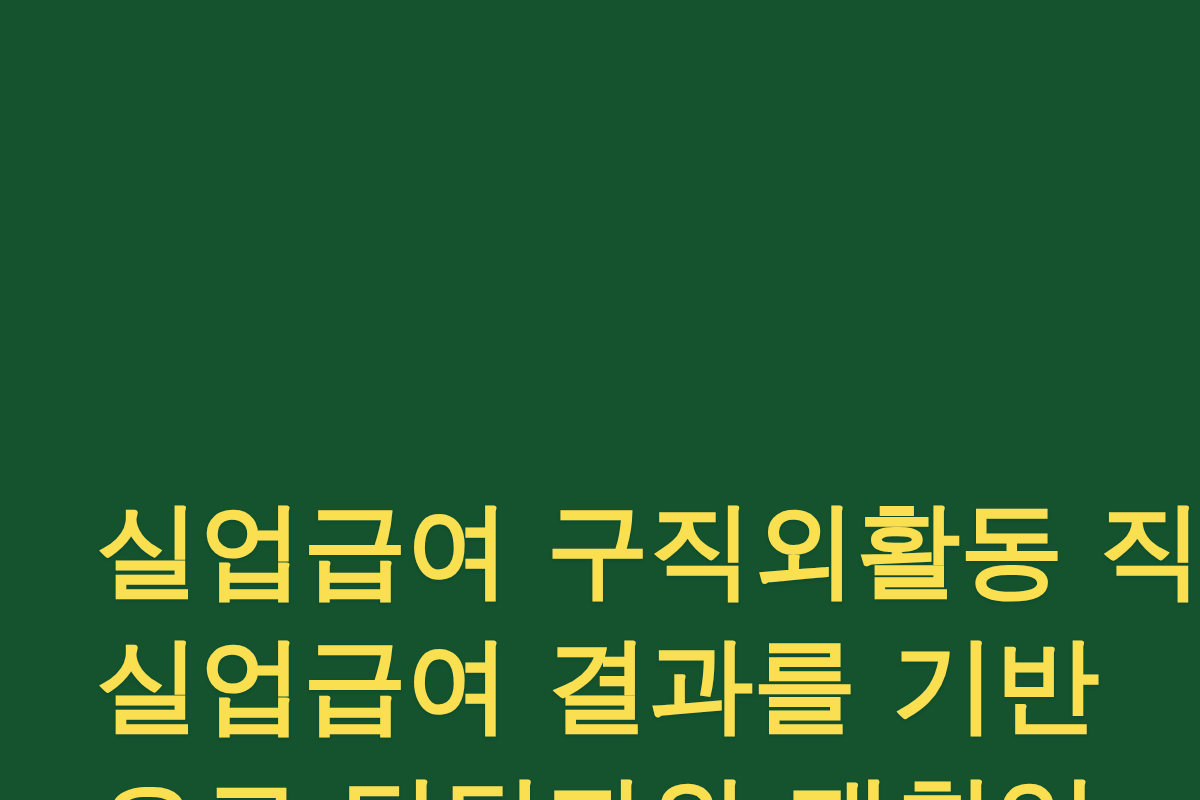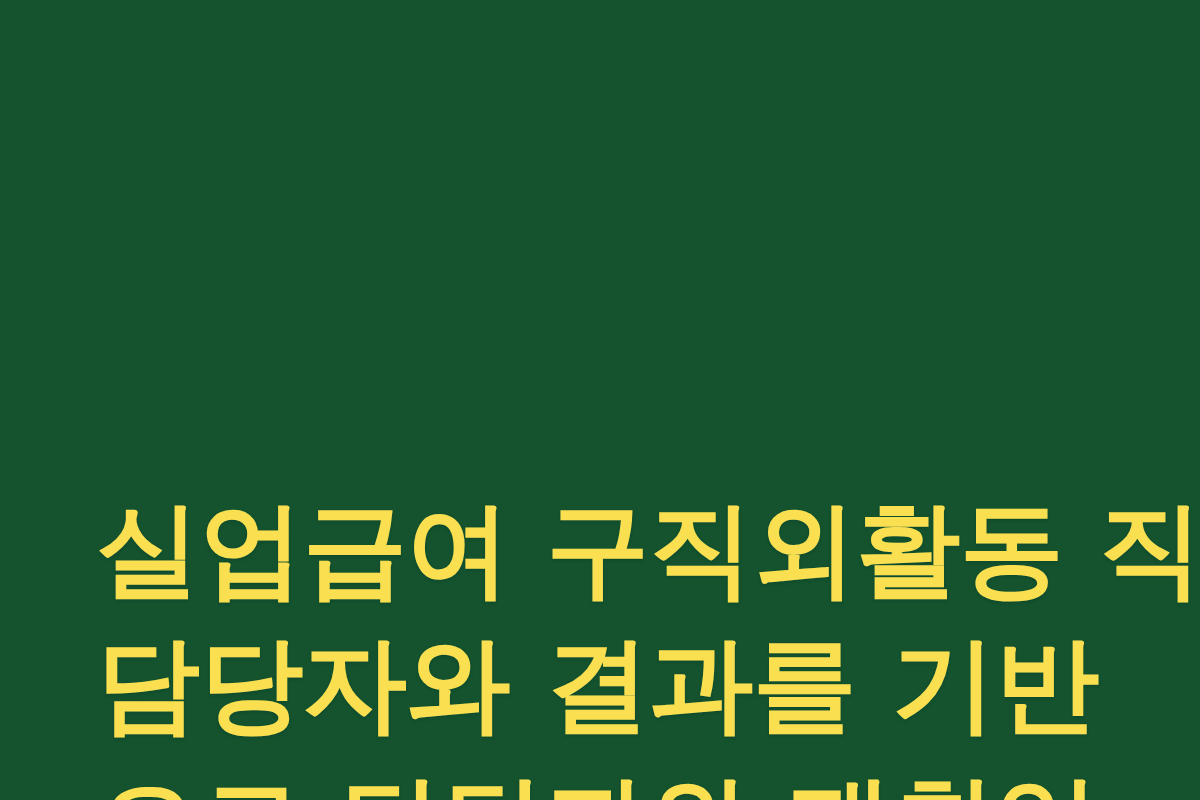--- a/index.html
+++ b/index.html
@@ -64,16 +64,16 @@
     vertical-align: 0.04em;
     letter-spacing: 0.02em;
   }
 </style>
 </head>
 <body>
 
 <div class="thumbnail-card" style="background: #14532d;">
 
   <h1 class="headline" style="color: rgb(250, 224, 81);">
-    <span class="headline-line">실업급여 구직외활동 직</span><span class="headline-line">담당자와 결과를 기반</span><span class="headline-line"><span>으로 담당자와 재취업 </span><span class="ellipsis">…</span></span>
+    <span class="headline-line">실업급여 구직외활동 직</span><span class="headline-line">실업급여 결과를 기반</span><span class="headline-line"><span>으로 담당자와 재취업 </span><span class="ellipsis">…</span></span>
   </h1>
 
 </div>
 
 </body></html>

